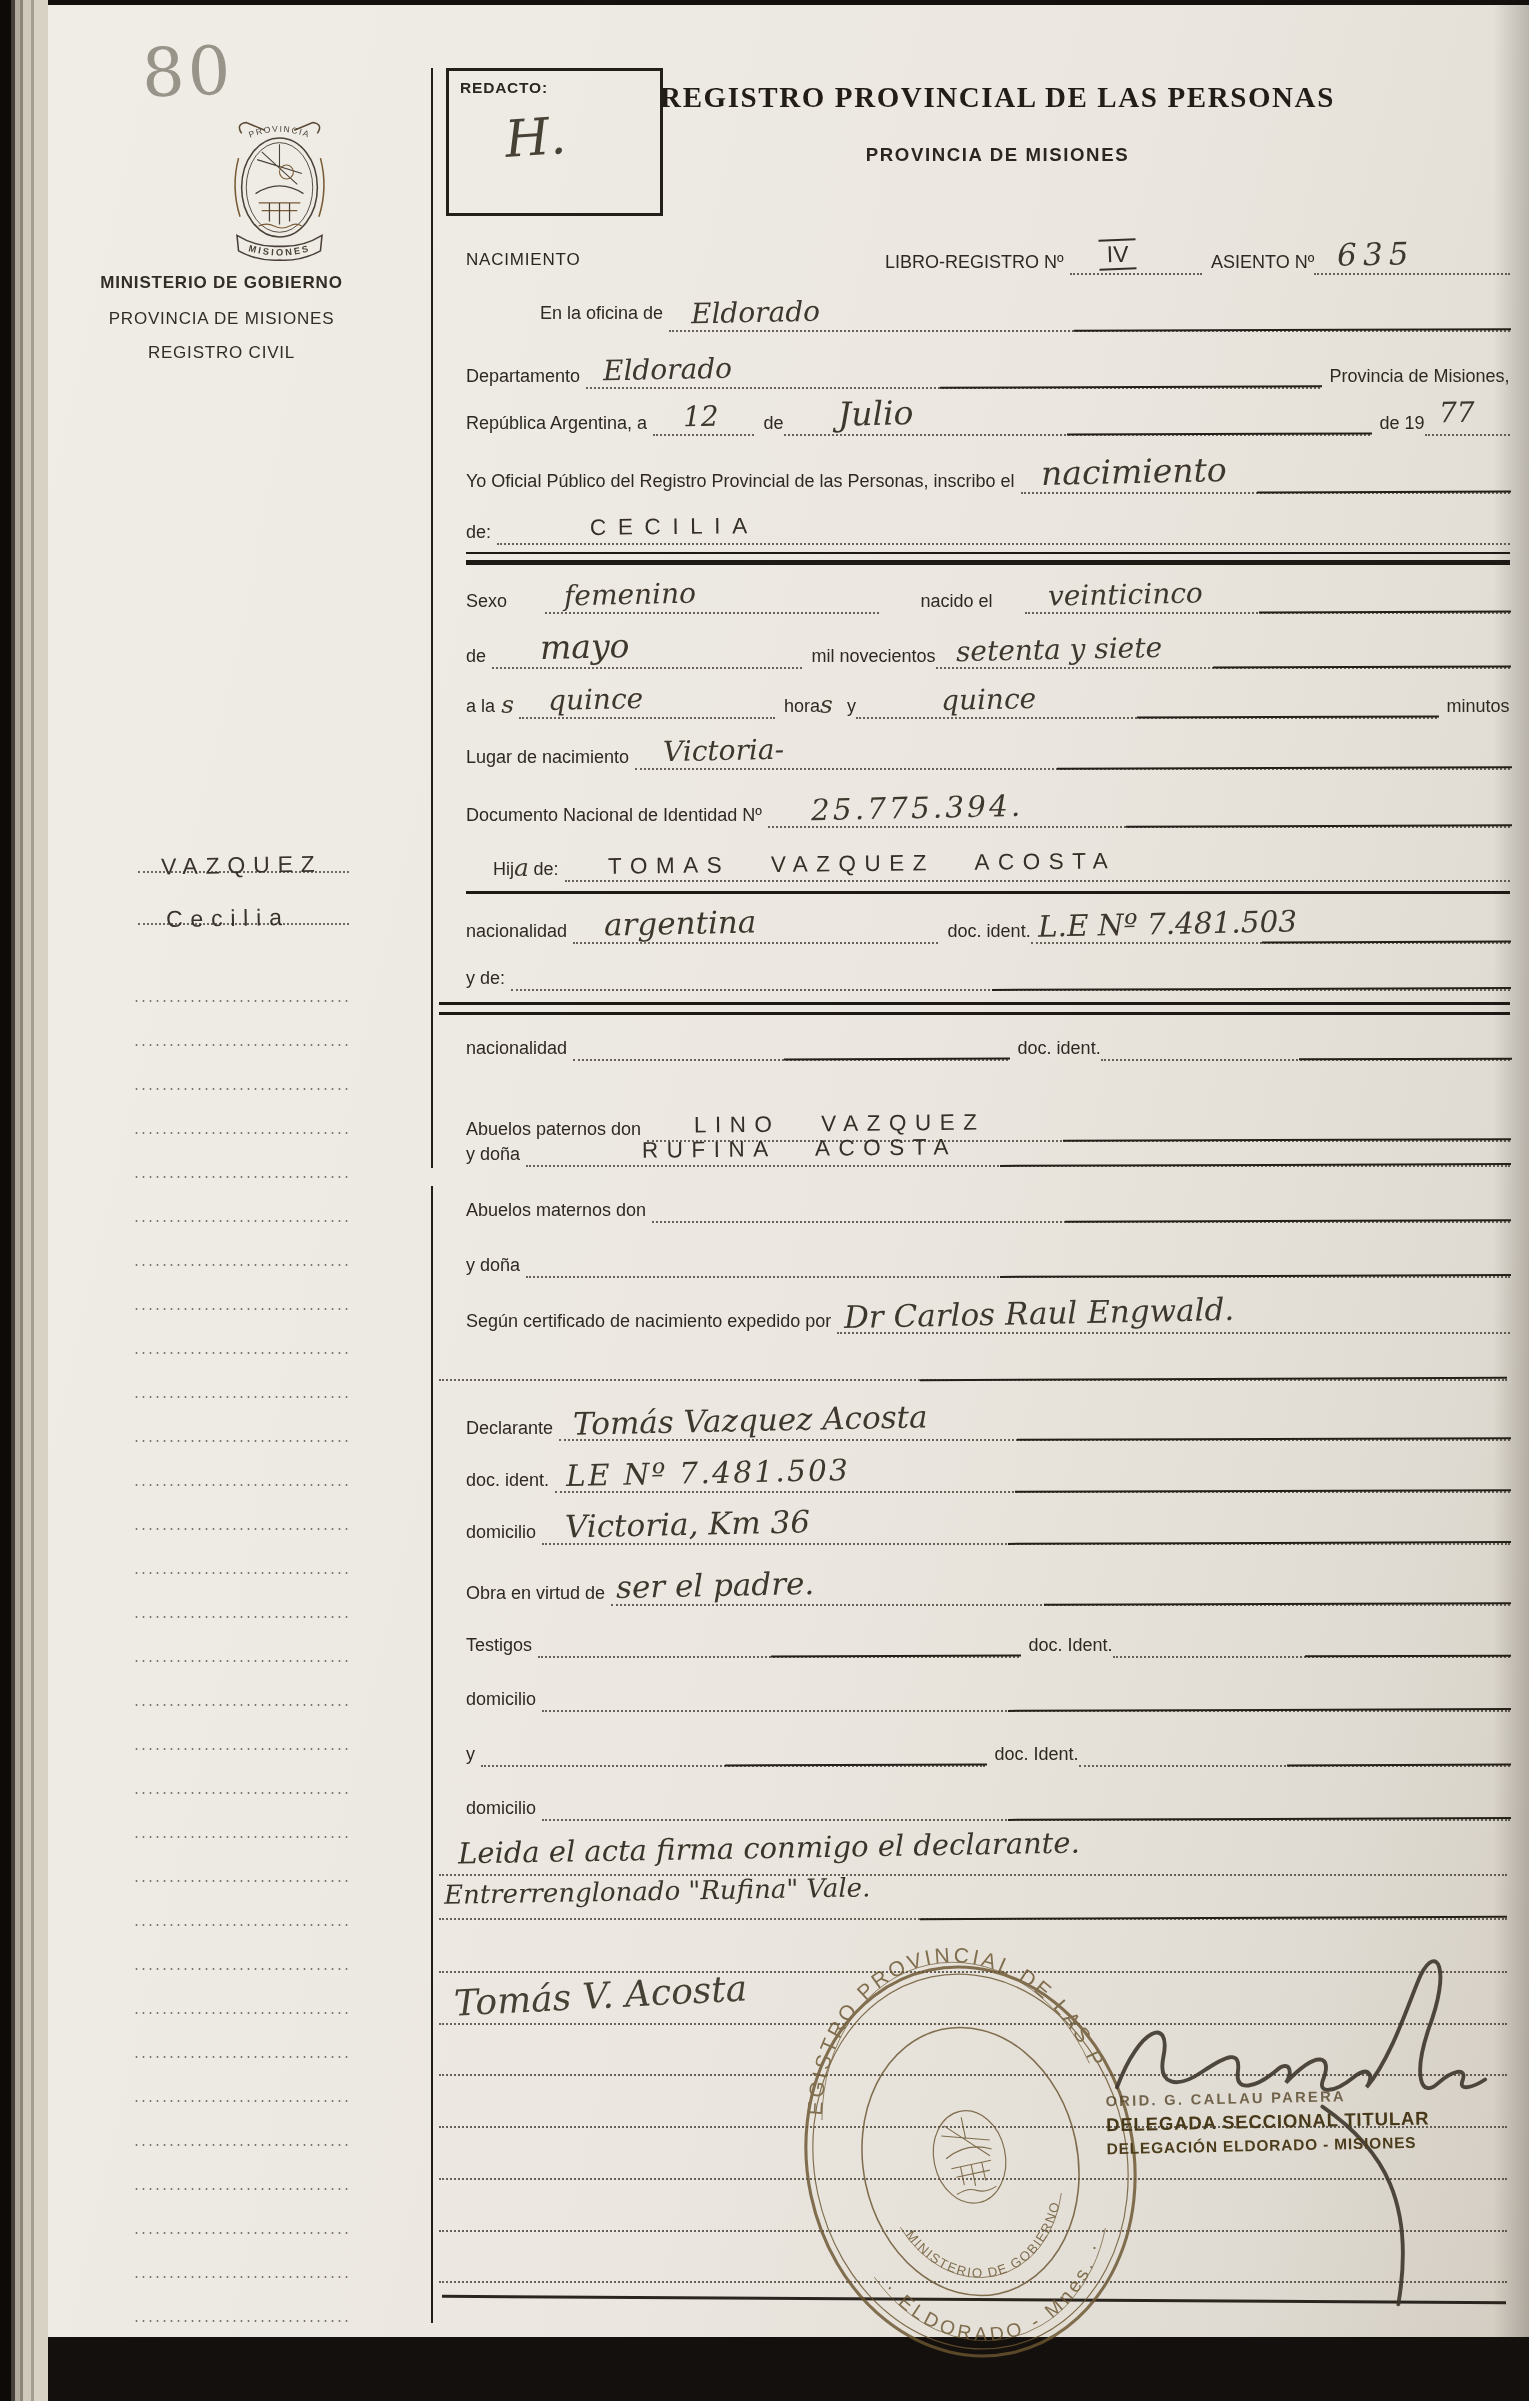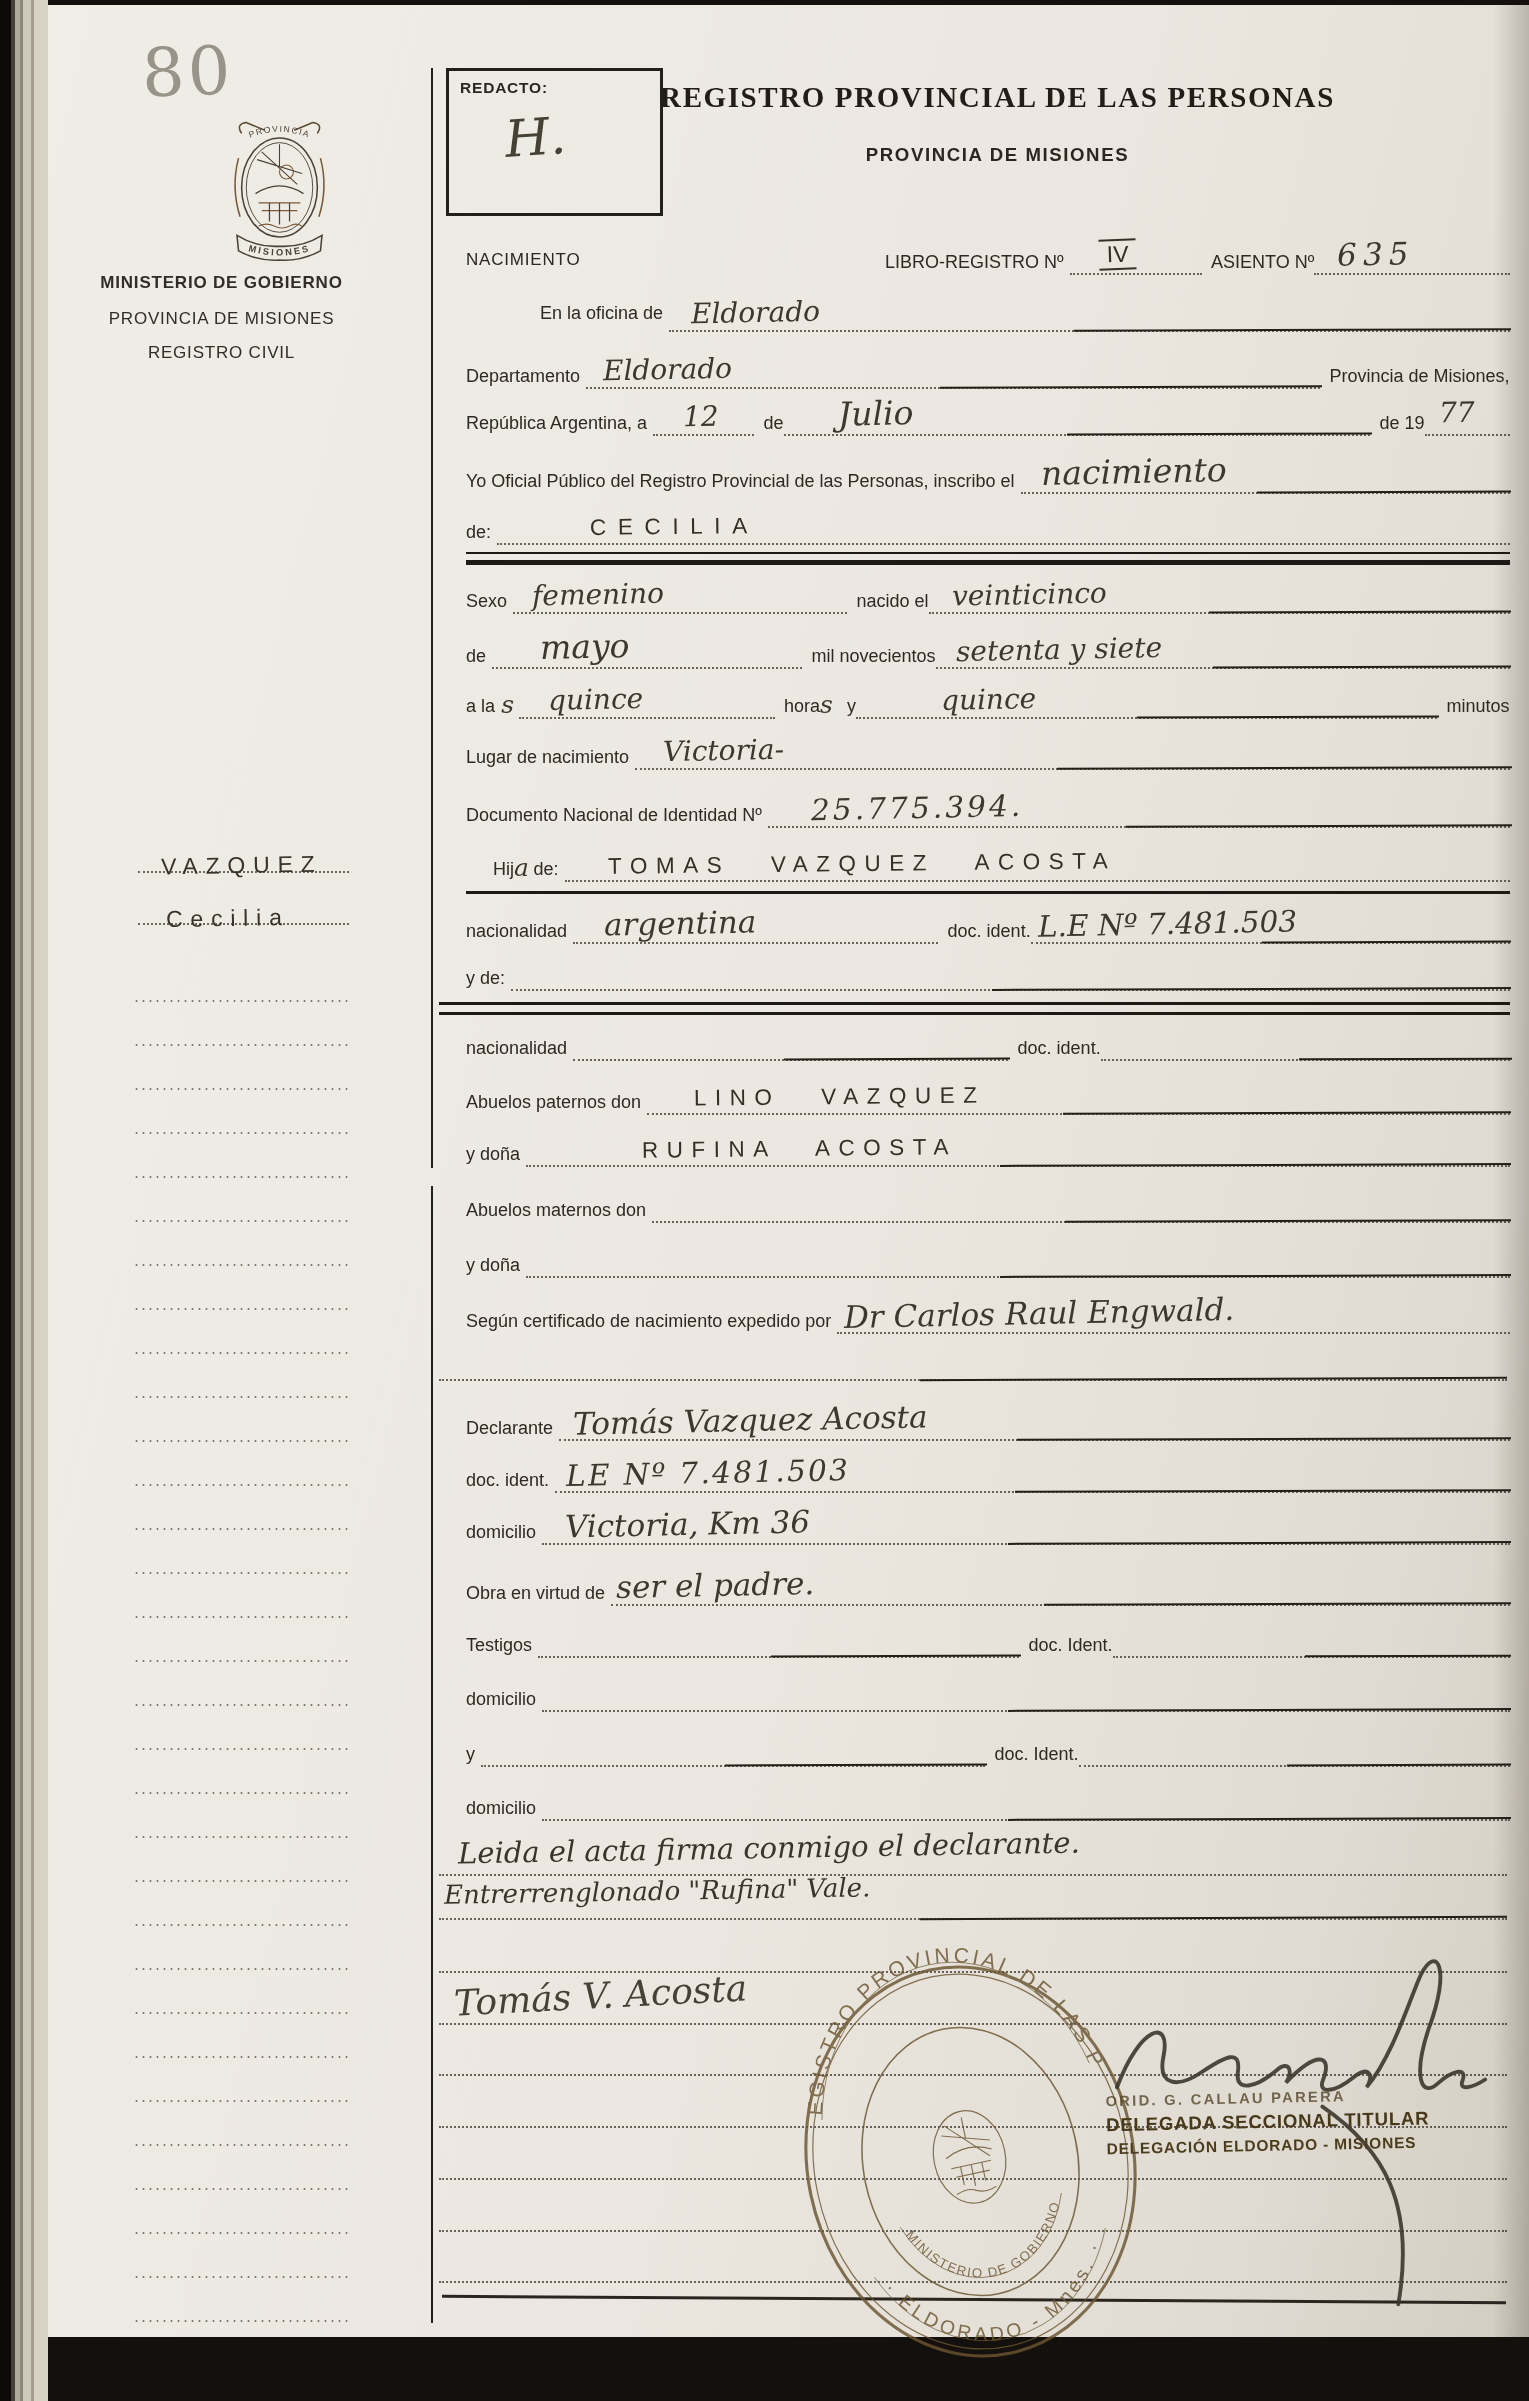--- a/index.html
+++ b/index.html
@@ -177,21 +177,21 @@
 
   <div class="row" style="top:511px;">
     <span class="lbl">de:</span>
     <span class="fl">
       <span class="hc" style="left:93px;letter-spacing:11.6px;">CECILIA</span>
     </span>
   </div>
   <div class="bar" style="left:466px;right:19.4px;top:552px;height:2.3px;"></div>
   <div class="bar" style="left:466px;right:19.4px;top:560px;height:4.7px;"></div>
 
-  <div class="row" style="top:580px;">
+  <div class="row" style="top:580px;gap:32px;">
     <span class="lbl">Sexo</span>
     <span class="fl" style="flex:0 0 334px;">
       <span class="hw" style="left:18.6px;">femenino</span>
     </span>
     <span class="lbl r">nacido el</span>
     <span class="fl ink">
       <span class="hw" style="left:23px;">veinticinco</span>
     </span>
   </div>
 
@@ -263,21 +263,21 @@
   <div class="bar" style="left:439px;right:19.4px;top:1002px;height:3.1px;"></div>
   <div class="bar" style="left:439px;right:19.4px;top:1012px;height:3.1px;"></div>
 
   <div class="row" style="top:1027px;">
     <span class="lbl">nacionalidad</span>
     <span class="fl ink" style="flex:0 0 435px;"></span>
     <span class="lbl r">doc. ident.</span>
     <span class="fl ink"></span>
   </div>
 
-  <div class="row" style="top:1081px;">
+  <div class="row" style="top:1108px;">
     <span class="lbl">Abuelos paternos don</span>
     <span class="fl ink">
       <span class="hc" style="left:47px;">LINO VAZQUEZ</span>
     </span>
   </div>
 
   <div class="row" style="top:1133px;">
     <span class="lbl">y doña</span>
     <span class="fl ink">
       <span class="hc" style="left:116px;">RUFINA ACOSTA</span>

